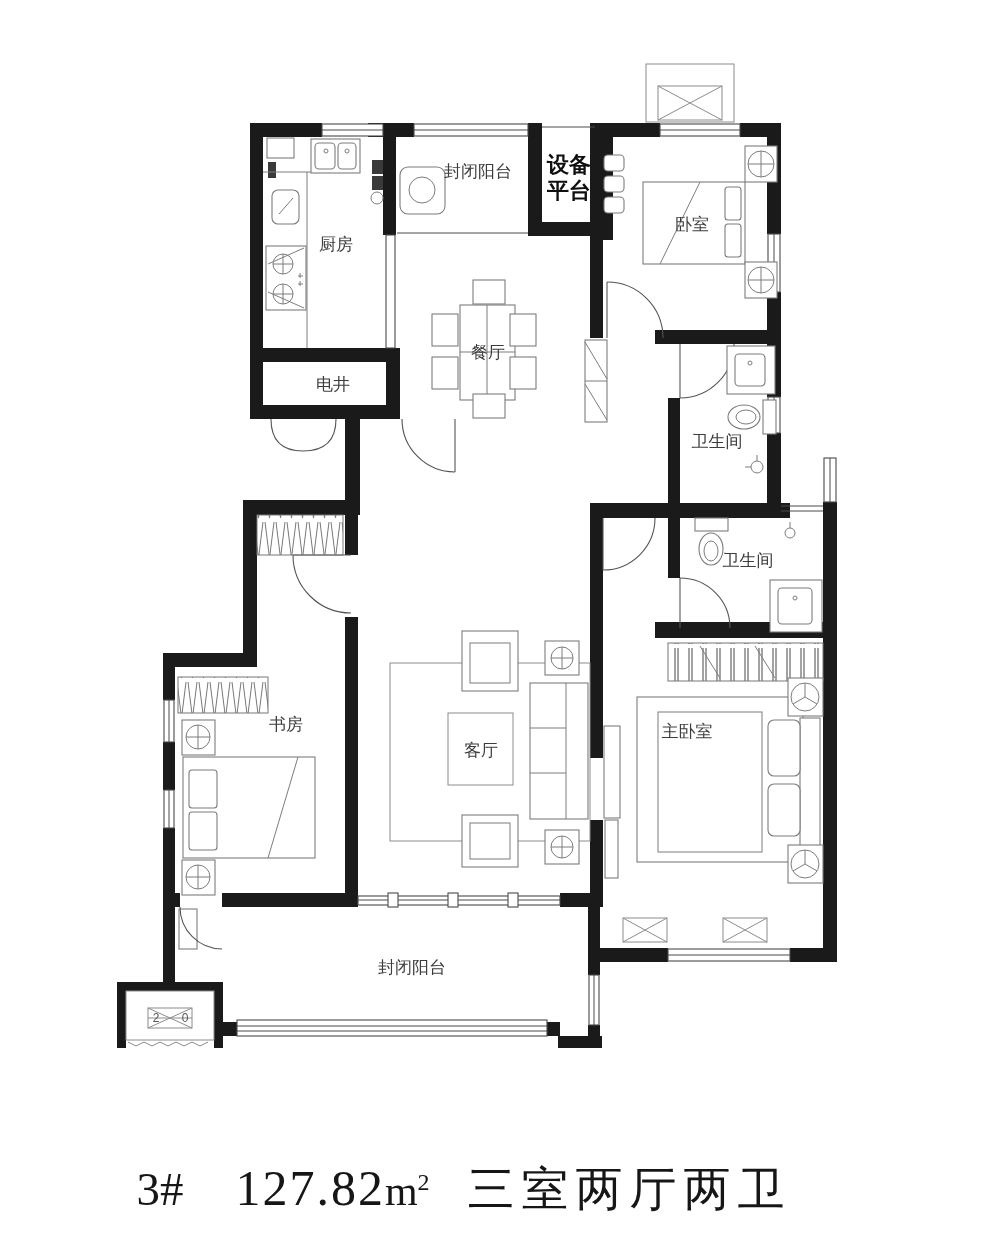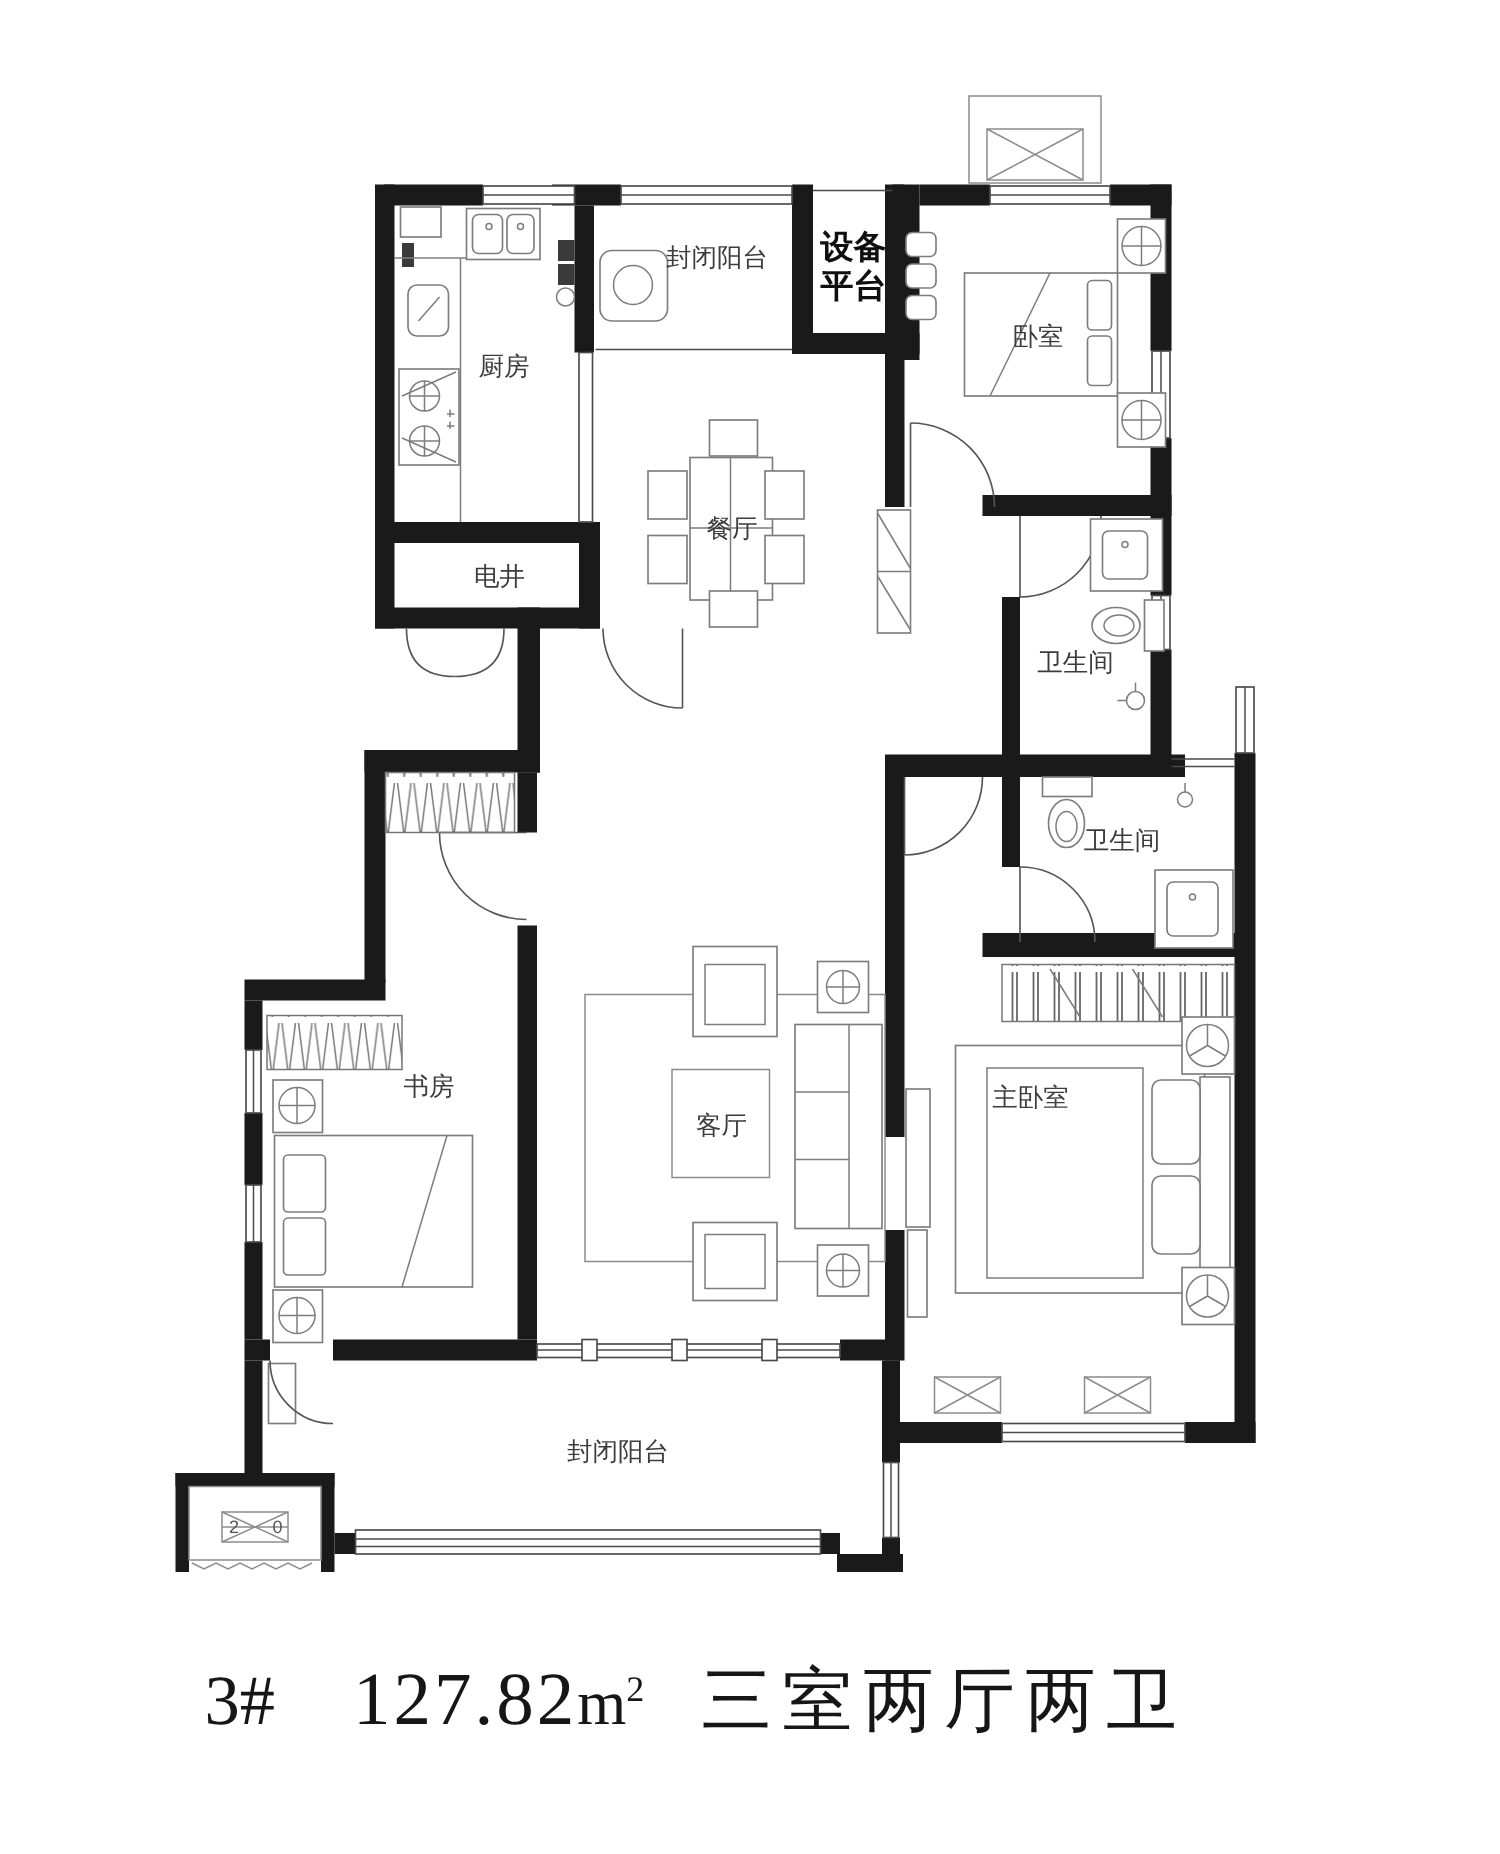--- a/index.html
+++ b/index.html
@@ -10,21 +10,21 @@
   .wf{fill:#ffffff;stroke:#4a4a4a;stroke-width:1.1;}
   .wl{stroke:#4a4a4a;stroke-width:1;}
   .tl{stroke:#8c8c8c;stroke-width:1;fill:none;}
   .f{fill:#ffffff;stroke:#7d7d7d;stroke-width:1.1;}
   .fl{stroke:#7d7d7d;stroke-width:1;fill:none;}
   .fd{fill:#3a3a3a;stroke:none;}
   .dr{fill:none;stroke:#555555;stroke-width:1.1;}
   .lbl{font-family:"Liberation Sans",sans-serif;font-size:17px;fill:#3c3c3c;text-anchor:middle;}
   .lblb{font-family:"Liberation Sans",sans-serif;font-size:22px;font-weight:bold;fill:#0f0f0f;text-anchor:middle;}
   .lbls{font-family:"Liberation Sans",sans-serif;font-size:12px;fill:#555555;text-anchor:middle;}
-  .footer{position:absolute;left:0;top:1102px;width:928px;text-align:center;
+  .footer{position:absolute;left:0;top:1158px;width:928px;text-align:center;
           font-family:"Liberation Serif",serif;color:#161616;white-space:nowrap;}
   .footer .unit{font-size:47px;margin-right:52px;}
   .footer .area{font-size:50px;letter-spacing:2px;}
   .footer .sq{font-size:42px;margin-right:38px;}
   .footer .sq sup{font-size:24px;}
   .footer .layout{font-size:47px;letter-spacing:7px;}
 </style>
 </head>
 <body>
 

